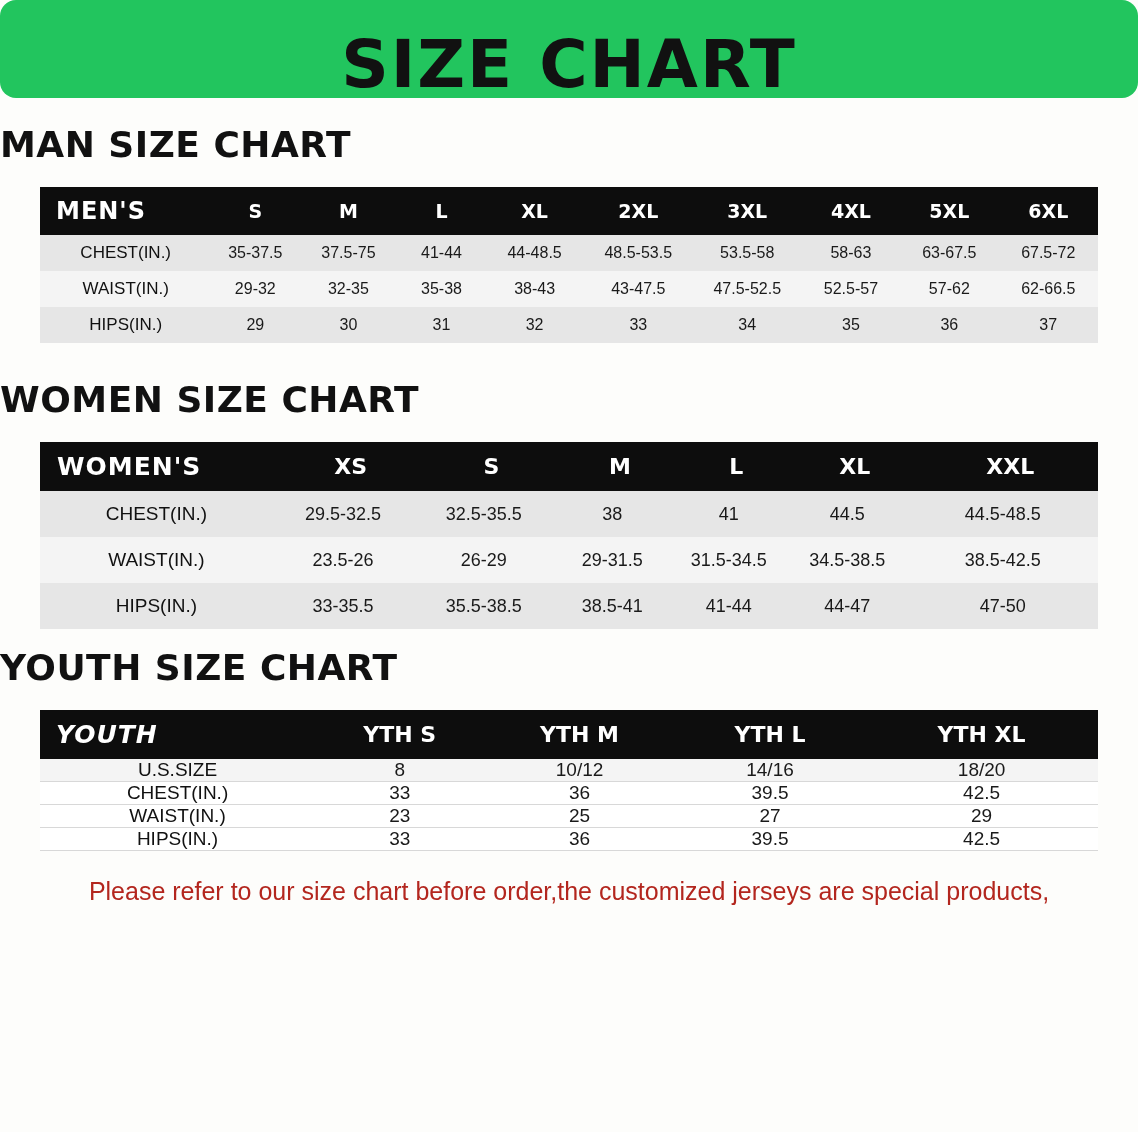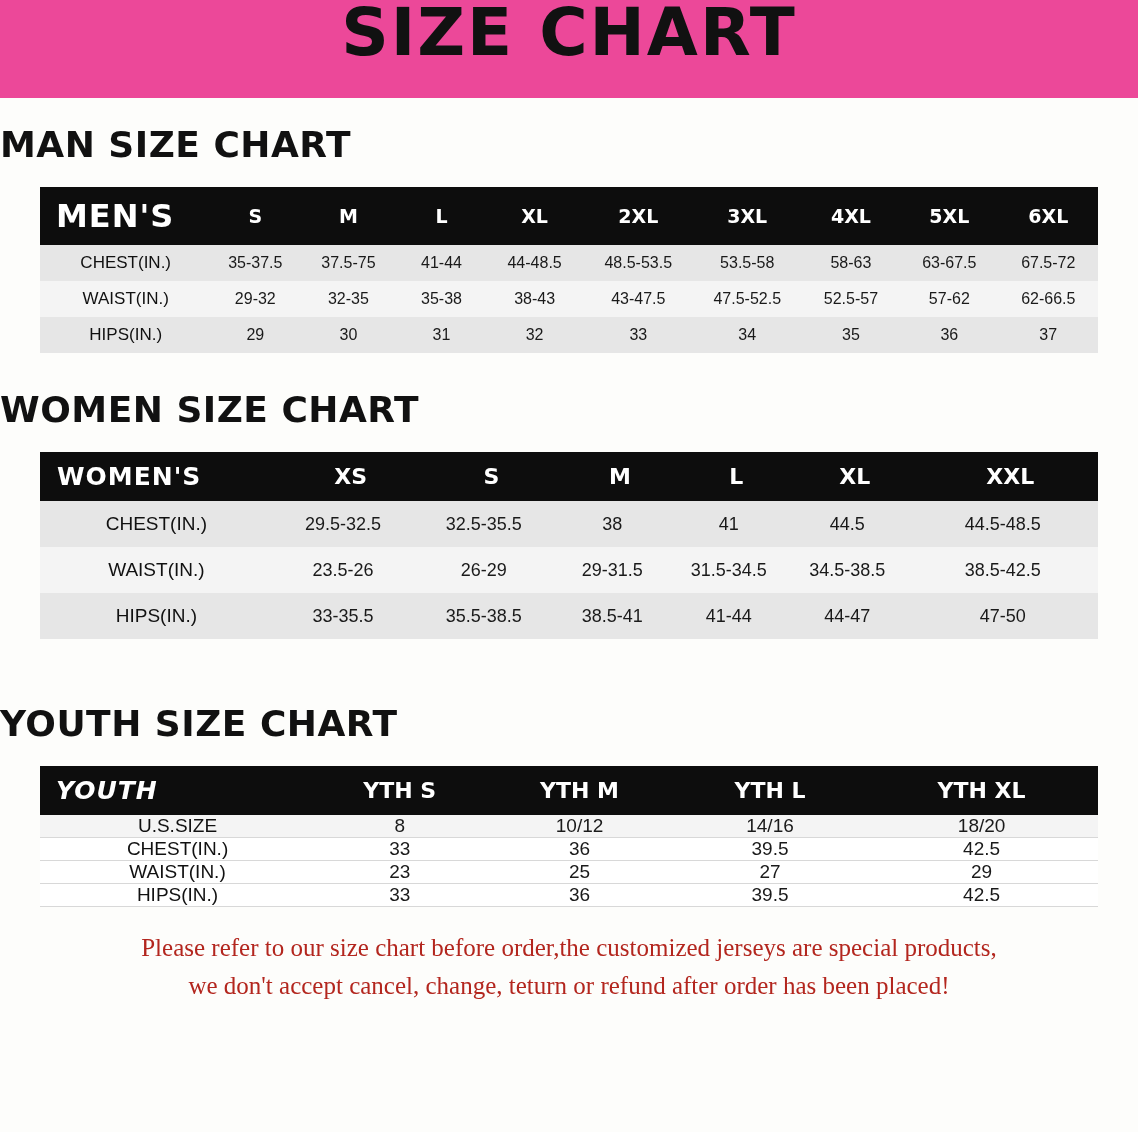--- a/index.html
+++ b/index.html
@@ -11,46 +11,47 @@
   .page {
     width: 1138px;
     min-height: 1132px;
     background: #fdfdfb;
     position: relative;
     overflow: hidden;
   }
 
   
   .banner {
-    background: #ec4899;
+    background: #22c55e;
     height: 98px;
     display: flex;
-    align-items: flex-start;
+    align-items: flex-end;
     justify-content: center;
+    border-radius: 16px;
   }
   .banner-title {
     font-family: "DejaVu Sans", sans-serif;
     font-weight: bold;
     font-size: 66px;
     letter-spacing: 2px;
     color: #111111;
     line-height: 1;
   }
 
   
   .section-title {
     text-align: left;
     font-family: "DejaVu Sans", sans-serif;
     font-weight: bold;
     color: #111111;
     letter-spacing: 0.5px;
   }
   .st-man    { font-size: 36px; margin: 26px 0 22px 0; }
   .st-women  { font-size: 36px; margin: 36px 0 22px 0; }
-  .st-youth  { font-size: 36px; margin: 64px 0 22px 0; }
+  .st-youth  { font-size: 36px; margin: 18px 0 22px 0; }
 
   
   .tbl-wrap { padding: 0 40px; }
   table {
     width: 100%;
     border-collapse: collapse;
     table-layout: fixed;
   }
   thead th {
     background: #0d0d0d;
@@ -74,41 +75,41 @@
   tbody td.rowlabel {
     text-align: center;
     color: #111111;
   }
   .row-shade-a { background: #e6e6e6; }
   .row-shade-b { background: #f4f4f4; }
   .row-plain   { background: #ffffff; }
 
   
   #men-table thead th { font-size: 19px; }
-  #men-table thead th.rowlabel { font-size: 32px; }
+  #men-table thead th.rowlabel { font-size: 24px; }
   #men-table tbody td { font-size: 16px; }
   #men-table tbody td.rowlabel { font-size: 17px; }
 
   
   #women-table thead th { font-size: 22px; padding-left: 17px; }
   #women-table thead th.rowlabel { font-size: 25px; }
   #women-table tbody td { font-size: 18px; padding: 12px 2px; }
   #women-table tbody td.rowlabel { font-size: 19px; }
 
   
   #youth-table thead th { font-size: 22px; }
   #youth-table thead th.rowlabel { font-size: 25px; font-style: italic; }
   #youth-table tbody td { font-size: 19px; padding: 0 2px; }
   #youth-table tbody td.rowlabel { font-size: 19px; }
   #youth-table tbody tr { border-bottom: 1px solid #d8d8d8; }
 
   
   .note {
     color: #b3261e;
-    font-family: Liberation Serif, serif;
+    font-family: Liberation Sans, sans-serif;
     font-size: 25px;
     line-height: 1.5;
     text-align: center;
     padding: 22px 30px 26px 30px;
   }
   .note div { white-space: nowrap; }
 </style>
 </head>
 <body>
 
@@ -290,16 +291,15 @@
           <td>36</td>
           <td>39.5</td>
           <td>42.5</td>
         </tr>
       </tbody>
     </table>
   </div>
 
   <div class="note">
     <div>Please refer to our size chart before order,the customized jerseys are special products,</div>
-    <div>we don't accept cancel, change, teturn or refund after order has been placed!</div>
   </div>
 
 </div>
 
 </body></html>

